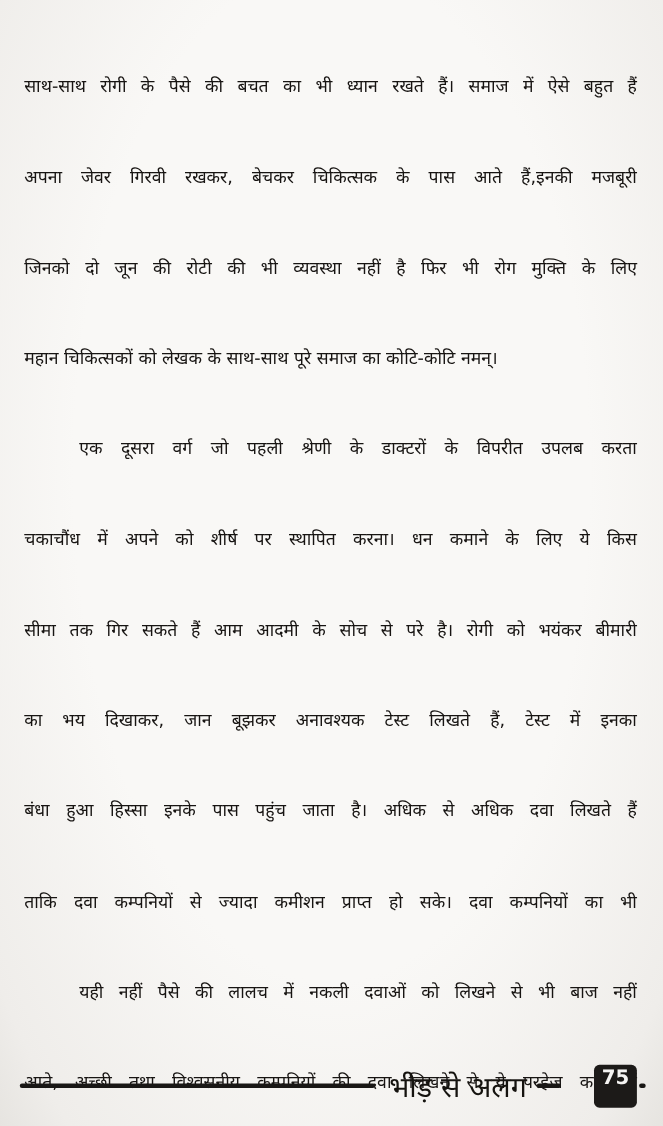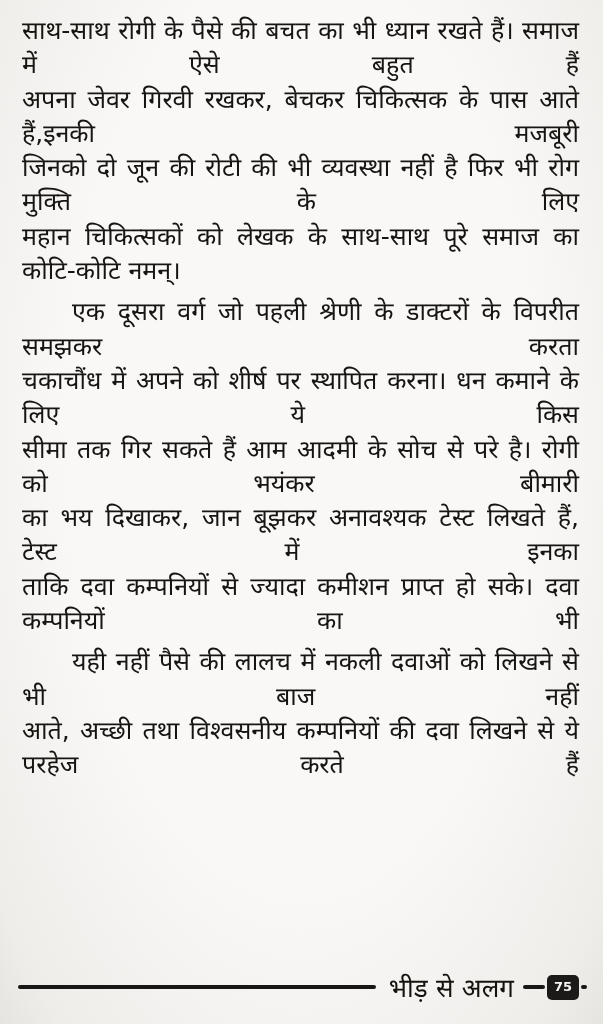--- a/index.html
+++ b/index.html
@@ -16,26 +16,27 @@
     width: 603px; height: 1024px;
     background: radial-gradient(ellipse at 50% 42%, #f9f8f6 55%, #efedea 90%, #e6e4e0 100%);
     color: #171412;
   }
   .text-block {
     position: absolute;
     top: 14px; left: 22px; right: 24px;
   }
   .para { margin-bottom: 7px; }
   .line {
-    font-size: 25px;
+    font-size: 16px;
     line-height: 34.3px;
     white-space: normal;
     text-align: justify;
     text-align-last: justify;
     letter-spacing: 0px;
+    margin-top: 48px;
   }
   .line.last { text-align-last: left; }
   .para.indent .line:first-child { text-indent: 50px; }
   .footer {
     position: absolute;
     left: 18px; right: 16px;
     top: 972px;
     height: 30px;
     display: flex;
     align-items: center;
@@ -56,25 +57,26 @@
   }
   .footer-dash {
     width: 22px; height: 4px;
     background: #191715;
     border-radius: 2px;
     margin-right: 2px;
   }
   .page-number-box {
     background: #1c1a18;
     color: #f5f4f2;
-    font-size: 13px;
+    font-size: 18px;
     font-weight: bold;
-    padding: 2px 7px 3px 7px;
+    padding: 2px 7px 17px 7px;
     border-radius: 5px;
     line-height: 20px;
+    margin-left: 28px;
   }
   .footer-stub {
     width: 6px; height: 4px;
     background: #191715;
     border-radius: 2px;
     margin-left: 2px;
   }
 </style>
 </head>
 <body>
@@ -83,24 +85,25 @@
 
   <div class="text-block">
 
   <div class="para">
         <div class="line">साथ-साथ रोगी के पैसे की बचत का भी ध्यान रखते हैं। समाज में ऐसे बहुत हैं</div>
         <div class="line">अपना जेवर गिरवी रखकर, बेचकर चिकित्सक के पास आते हैं,इनकी मजबूरी</div>
         <div class="line">जिनको दो जून की रोटी की भी व्यवस्था नहीं है फिर भी रोग मुक्ति के लिए</div>
         <div class="line last">महान चिकित्सकों को लेखक के साथ-साथ पूरे समाज का कोटि-कोटि नमन्।</div>
       </div>
       <div class="para indent">
-        <div class="line">एक दूसरा वर्ग जो पहली श्रेणी के डाक्टरों के विपरीत समझकर करता</div>
+        <div class="line">एक दूसरा वर्ग जो पहली श्रेणी के डाक्टरों के विपरीत उपलब करता</div>
         <div class="line">चकाचौंध में अपने को शीर्ष पर स्थापित करना। धन कमाने के लिए ये किस</div>
         <div class="line">सीमा तक गिर सकते हैं आम आदमी के सोच से परे है। रोगी को भयंकर बीमारी</div>
         <div class="line">का भय दिखाकर, जान बूझकर अनावश्यक टेस्ट लिखते हैं, टेस्ट में इनका</div>
+        <div class="line">बंधा हुआ हिस्सा इनके पास पहुंच जाता है। अधिक से अधिक दवा लिखते हैं</div>
         <div class="line">ताकि दवा कम्पनियों से ज्यादा कमीशन प्राप्त हो सके। दवा कम्पनियों का भी</div>
       </div>
       <div class="para indent">
         <div class="line">यही नहीं पैसे की लालच में नकली दवाओं को लिखने से भी बाज नहीं</div>
         <div class="line">आते, अच्छी तथा विश्वसनीय कम्पनियों की दवा लिखने से ये परहेज करते हैं</div>
       </div>
     </div>
 
   <div class="footer">
     <div class="footer-rule"></div>

